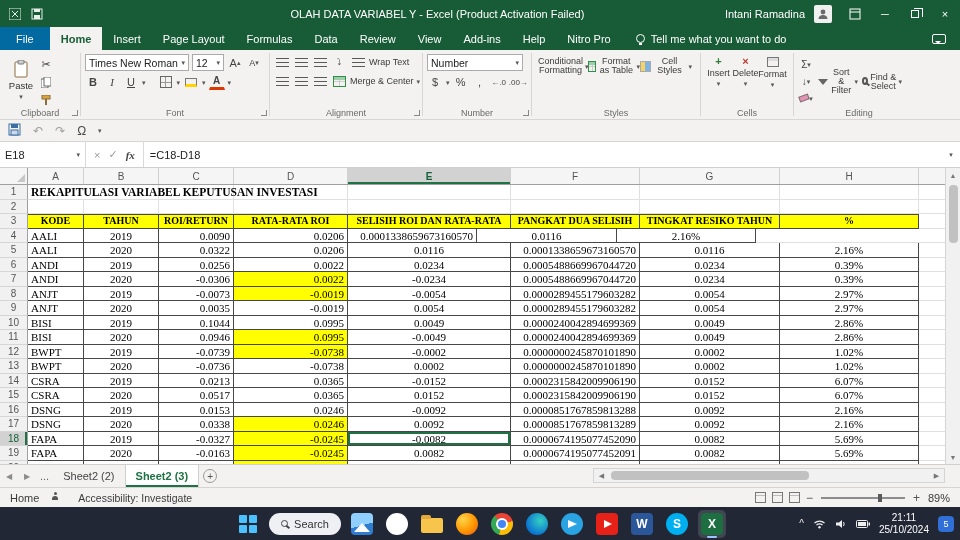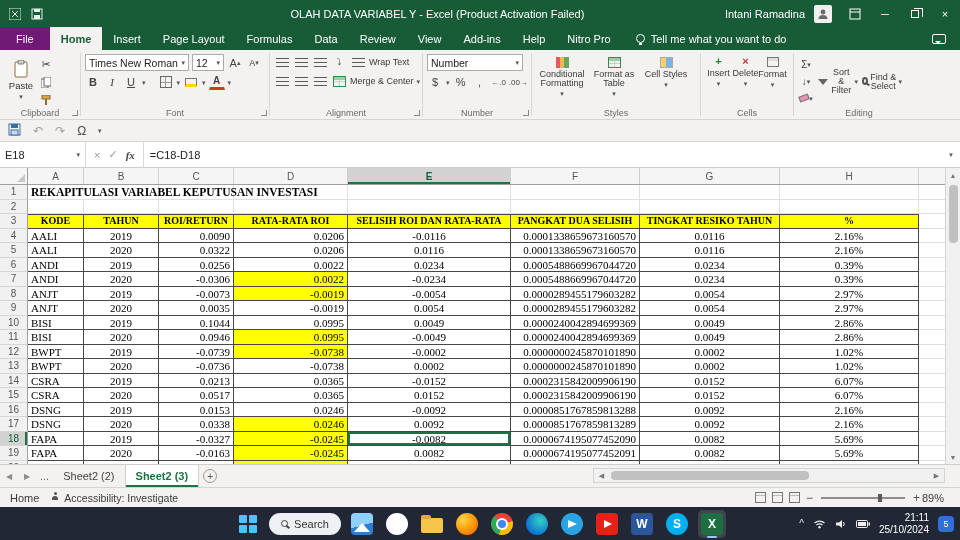--- a/index.html
+++ b/index.html
@@ -14,21 +14,21 @@
   .tb-right{display:flex;align-items:center;height:100%}
   .tb-user{margin-right:9px;white-space:nowrap}
   .tb-avatar{width:18px;height:18px;background:#f0f0f0;border-radius:2px;display:inline-flex;align-items:center;justify-content:center;margin-right:8px}
   .tb-btn{width:30px;height:27px;display:inline-flex;align-items:center;justify-content:center;font-size:11px}
   .restore-ic{width:8px;height:8px;border:1px solid #fff;position:relative}
   .restore-ic::before{content:"";position:absolute;left:2px;top:-3px;width:8px;height:8px;border:1px solid #fff;border-left:none;border-bottom:none}
 
   
   .tabbar{position:absolute;top:27px;left:0;right:0;height:23px;background:#185c37;display:flex;align-items:stretch;color:#fff;font-size:11px}
   .rtab{padding:0 11px;display:flex;align-items:center;white-space:nowrap;cursor:default}
-  .rtab.file{background:#701a75;padding:0 16px}
+  .rtab.file{background:#0369a1;padding:0 16px}
   .rtab.active{background:#f3f2f1;color:#185c37;font-weight:bold}
   .rtabs{display:flex}
   .tellme{display:flex;align-items:center;gap:6px;margin-left:14px;white-space:nowrap}
   .bulb{width:9px;height:9px;border:1px solid #fff;border-radius:50%;position:relative}
   .bulb::after{content:"";position:absolute;left:2px;bottom:-3px;width:3px;height:2px;background:#fff}
   .tb-spacer{flex:1}
   .comment-ic{width:14px;height:10px;border:1px solid #fff;border-radius:2px;position:relative;align-self:center;margin-right:14px}
   .comment-ic::after{content:"";position:absolute;left:2px;bottom:-4px;border:3px solid transparent;border-top-color:#fff}
 
   
@@ -49,21 +49,21 @@
      linear-gradient(#999,#999) 0 50%/100% 1px no-repeat}
   .icn-fill{width:12px;height:9px;border:1px solid #777;border-bottom:3px solid #ffd400}
   .icn-fontcolor{font-size:10px;font-weight:bold;border-bottom:3px solid #d83b01;line-height:10px}
   .lines{width:13px;height:9px;background:repeating-linear-gradient(to bottom,#5a5a5a 0 1px,transparent 1px 4px)}
   .grid-ic{width:13px;height:11px;border:1px solid #2f8f46;background:
      linear-gradient(#9fcdaa,#9fcdaa) 0 0/100% 3px no-repeat,
      linear-gradient(#ccc,#ccc) 50% 0/1px 100% no-repeat,
      linear-gradient(#ccc,#ccc) 0 60%/100% 1px no-repeat}
   .cf-ic{width:13px;height:11px;background:linear-gradient(90deg,#e05c5c 0 30%,#f2b84b 30% 60%,#67a95c 60%)}
   .cs-ic{width:13px;height:11px;background:linear-gradient(90deg,#f6d364 0 50%,#7eb3e3 50%);border:1px solid #aaa}
-  .stylebtn{width:52px;display:flex;flex-direction:column;align-items:center;gap:2px;text-align:center;line-height:9px;padding-top:3px}
+  .stylebtn{width:52px;display:flex;align-items:center;gap:2px;text-align:center;line-height:9px;padding-top:3px}
   .cellbtn{width:27px;display:flex;flex-direction:column;align-items:center;gap:2px;text-align:center;padding-top:3px}
   .plus-g{color:#2e7d32;font-weight:bold;font-size:11px;line-height:9px}
   .x-r{color:#c0392b;font-weight:bold;font-size:11px;line-height:9px}
   .fmt-ic{width:12px;height:10px;border:1px solid #777;background:linear-gradient(#ddd,#ddd) 0 0/100% 3px no-repeat}
   .editcol{display:flex;flex-direction:column;gap:1px;padding-top:2px}
   .bigbtn{display:flex;align-items:center;gap:2px;width:40px;text-align:center;line-height:9px;padding-top:3px}
   .funnel{width:0;height:0;border:5px solid transparent;border-top:6px solid #666;border-bottom:none}
   .mag{width:8px;height:8px;border:2px solid #555;border-radius:50%;position:relative;margin-bottom:1px}
   .mag::after{content:"";position:absolute;width:5px;height:2px;background:#555;right:-4px;bottom:-2px;transform:rotate(40deg)}
   .eraser{width:10px;height:6px;background:#e791b5;border:1px solid #777;transform:rotate(-20deg)}
@@ -116,29 +116,29 @@
   .addsheet{width:22px;display:flex;align-items:center;justify-content:center}
   .addsheet span{width:14px;height:14px;border:1px solid #9a9a9a;border-radius:50%;display:flex;align-items:center;justify-content:center;font-size:10px;color:#555}
   .hscroll{position:absolute;right:15px;top:468px;width:352px;height:15px;display:flex;background:#f1f1f1;border:1px solid #d4d4d4;font-size:7px;color:#777}
   .hscroll .harrow{width:15px;display:flex;align-items:center;justify-content:center}
   .htrack{flex:1;position:relative}
   .hthumb{position:absolute;left:2px;top:2px;height:9px;width:62%;background:#c1c1c1;border-radius:4px}
 
   
   .statusbar{position:absolute;top:487px;left:0;right:0;height:20px;background:#f3f2f1;border-top:1px solid #d4d4d4;display:flex;align-items:center;font-size:11px;color:#3b3b3b}
   .st-ready{padding:0 12px 0 10px}
-  .st-acc{display:flex;gap:5px;font-size:10.5px}
+  .st-acc{display:flex;gap:19px;font-size:10.5px}
   .person{width:8px;height:8px;position:relative}
   .person::before{content:"";position:absolute;top:0;left:2.5px;width:3px;height:3px;border-radius:50%;background:#555}
   .person::after{content:"";position:absolute;bottom:0;left:1px;width:6px;height:4px;border-radius:3px 3px 0 0;background:#555}
   .st-spacer{flex:1}
   .viewic{width:11px;height:11px;border:1px solid #777;margin-right:6px;background:linear-gradient(#bbb,#bbb) 0 2px/100% 1px no-repeat}
   .zoomline{width:84px;height:2px;background:#8d8d8d;position:relative;margin:0 8px}
   .zoomthumb{position:absolute;left:68%;top:-3px;width:4px;height:8px;background:#5a5a5a}
-  .zoompct{width:40px;text-align:right;padding-right:16px}
+  .zoompct{width:40px;text-align:right;padding-right:10px}
   .zsym{color:#555;font-size:12px}
 
   
   .taskbar{position:absolute;top:507px;left:0;right:0;height:33px;background:#212735;display:flex;align-items:center;justify-content:center;gap:7px;color:#fff}
   .app{width:28px;height:28px;border-radius:5px;display:flex;align-items:center;justify-content:center;position:relative;flex:none}
   .app.activeapp{background:rgba(255,255,255,.14)}
   .app.activeapp::after{content:"";position:absolute;bottom:0;left:9px;width:10px;height:2px;border-radius:2px;background:#9fc3ff}
   .ti{width:22px;height:22px;border-radius:4px;display:flex;align-items:center;justify-content:center;font-size:12px;font-weight:bold;color:#fff;flex:none}
   .searchpill{height:22px;background:#eef0f3;color:#333;border-radius:11px;display:flex;align-items:center;gap:6px;padding:0 12px;font-size:11px}
   .smag{width:7px;height:7px;border:1.5px solid #444;border-radius:50%;position:relative}
@@ -157,21 +157,21 @@
   .ic-edge{border-radius:50%;background:radial-gradient(circle at 65% 35%,#35d0c2,#0b74d1 70%)}
   .ic-telegram{border-radius:50%;background:#2aa3e3;position:relative}
   .ic-telegram::after{content:"";position:absolute;left:7px;top:7px;border-left:9px solid #fff;border-top:4px solid transparent;border-bottom:4px solid transparent}
   .ic-youtube{background:#e62117;position:relative}
   .ic-youtube::after{content:"";position:absolute;left:8px;top:7px;border-left:8px solid #fff;border-top:4px solid transparent;border-bottom:4px solid transparent}
   .ic-word{background:#2b579a}
   .ic-skype{background:#00aff0;border-radius:50%}
   .ic-excel{background:#1d6f42}
   .tray{position:absolute;right:6px;top:0;height:33px;display:flex;align-items:center;gap:9px;font-size:10px}
   .trayic{display:inline-flex;align-items:center;justify-content:center;color:#eee}
-  .clock{text-align:right;line-height:12px}
+  .clock{text-align:center;line-height:12px}
   .badge{width:16px;height:16px;border-radius:4px;background:#2f6fd6;color:#fff;display:flex;align-items:center;justify-content:center;font-size:9px}
 </style>
 </head>
 <body>
 
 <div id="app">
 
   <div class="titlebar">
     <div class="tb-left">
       <span class="tb-ic">
@@ -522,21 +522,20 @@
         <div class="cell cG a-center tb th">TINGKAT RESIKO TAHUN</div>
         <div class="cell cH a-center tb th">%</div>
         <div class="cell cFill"></div>
       </div>
       <div class="grow">
         <div class="rowhead">4</div>
         <div class="cell cA a-left tb">AALI</div>
         <div class="cell cB a-center tb">2019</div>
         <div class="cell cC a-right tb">0.0090</div>
         <div class="cell cD a-right tb">0.0206</div>
-        <div class="cell cE a-center tb">-0.0116</div>
         <div class="cell cF a-right tb">0.0001338659673160570</div>
         <div class="cell cG a-center tb">0.0116</div>
         <div class="cell cH a-center tb">2.16%</div>
         <div class="cell cFill"></div>
       </div>
       <div class="grow">
         <div class="rowhead">5</div>
         <div class="cell cA a-left tb">AALI</div>
         <div class="cell cB a-center tb">2020</div>
         <div class="cell cC a-right tb">0.0322</div>

